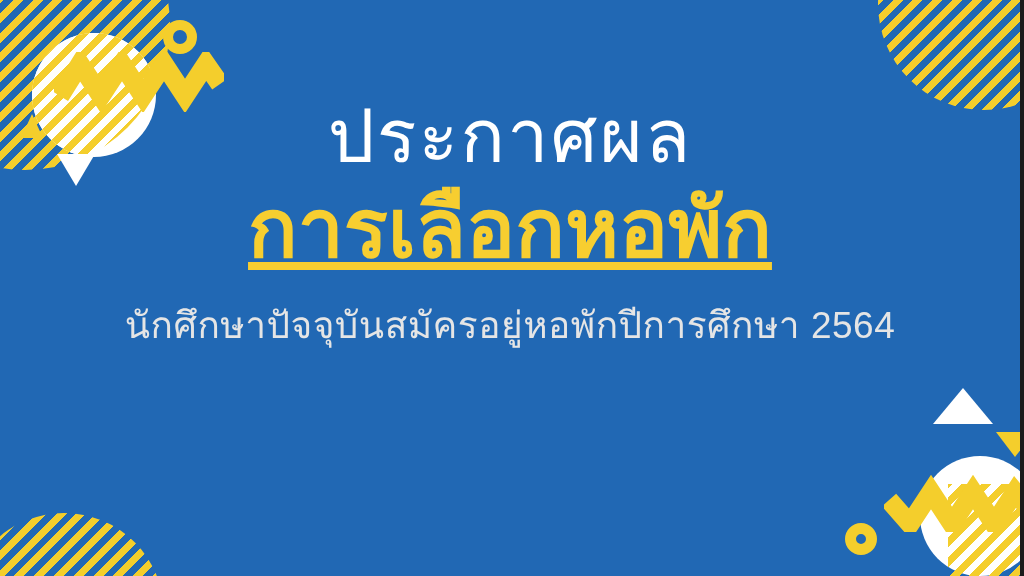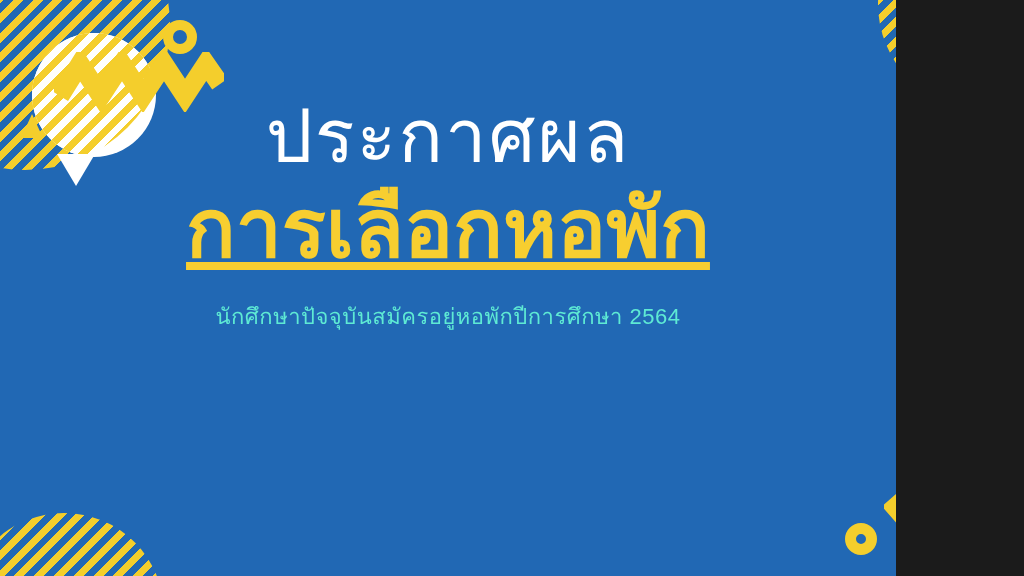--- a/index.html
+++ b/index.html
@@ -3,21 +3,21 @@
 <meta charset="utf-8">
 <title>Announcement Slide</title>
 <style>
   html, body {
     margin: 0;
     padding: 0;
     background: #1b1b1b;
   }
   #slide {
     position: relative;
-    width: 896px;
+    width: 1020px;
     height: 576px;
     overflow: hidden;
     background: #2168b4;
     font-family: "Liberation Sans", "DejaVu Sans", sans-serif;
   }
 
   
   .deco { position: absolute; }
   .circle-white  { background: #ffffff; border-radius: 50%; }
 
@@ -78,22 +78,22 @@
     color: #f7ce30;
     font-size: 82px;
     font-weight: 700;
     line-height: 1.0;
     letter-spacing: 0px;
     margin: 0;
     padding: 0;
     text-decoration: underline;
   }
   #subtitle {
-    color: #5eead4;
-    font-size: 22px;
+    color: #e5e5e5;
+    font-size: 37px;
     font-weight: 400;
     line-height: 1.2;
     letter-spacing: 0.5px;
     margin: 0;
     padding-top: 34px;
   }
 </style>
 </head>
 <body>
 

